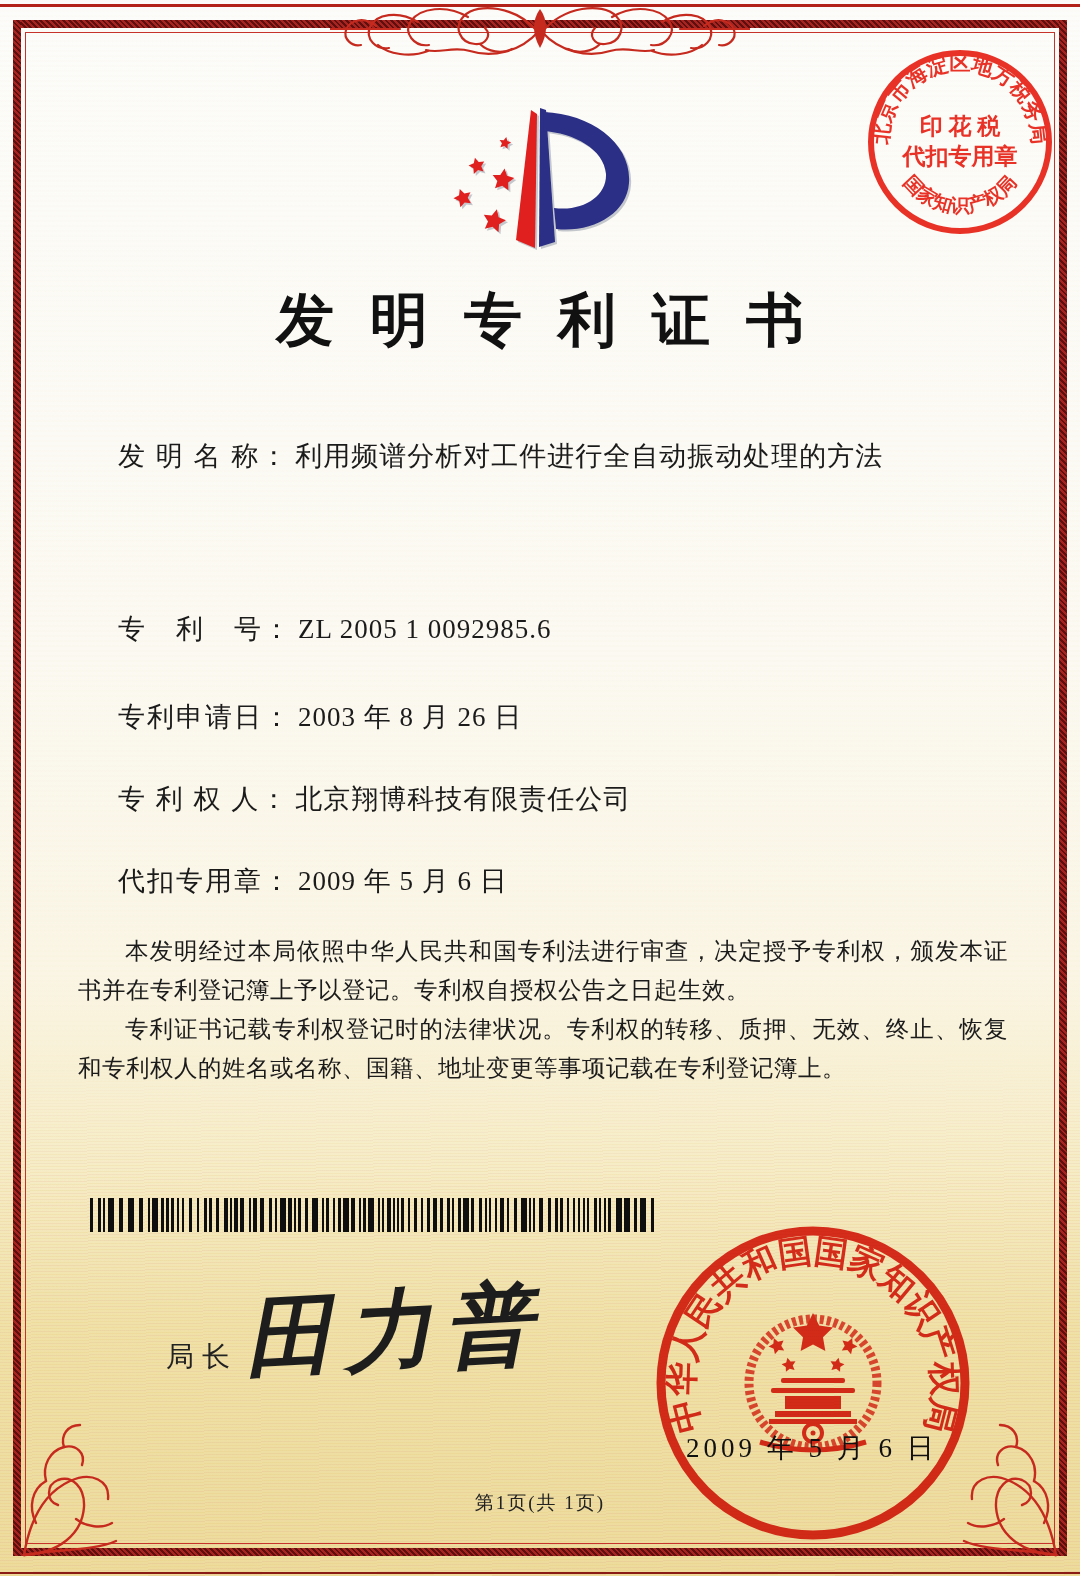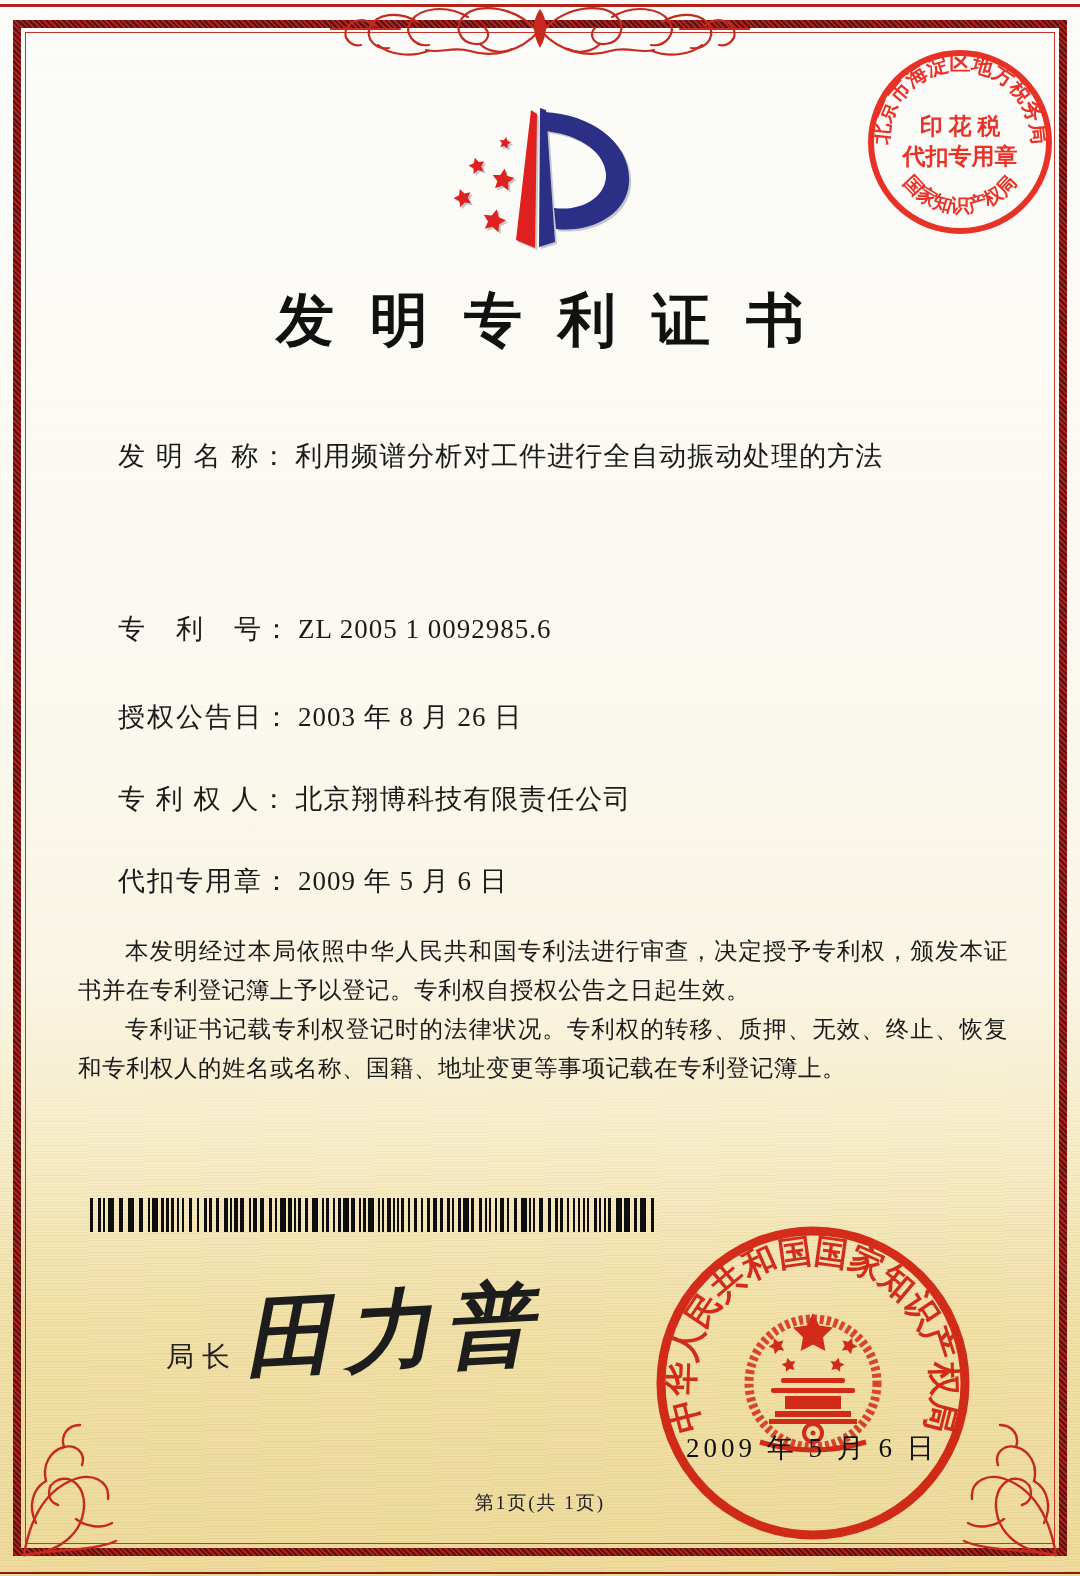--- a/index.html
+++ b/index.html
@@ -171,21 +171,21 @@
 
   <div class="title">发明专利证书</div>
 
   <div class="field f0">
     <span class="lab">发 明 名 称：</span><span class="val">利用频谱分析对工件进行全自动振动处理的方法</span>
   </div>
   <div class="field f2">
     <span class="lab">专　利　号：</span><span class="val">ZL 2005 1 0092985.6</span>
   </div>
   <div class="field f3">
-    <span class="lab">授权公告日：</span><span class="val">2003 年 8 月 26 日</span>
+    <span class="lab">专利申请日：</span><span class="val">2003 年 8 月 26 日</span>
   </div>
   <div class="field f4">
     <span class="lab">专 利 权 人：</span><span class="val">北京翔博科技有限责任公司</span>
   </div>
   <div class="field f5">
     <span class="lab">代扣专用章：</span><span class="val">2009 年 5 月 6 日</span>
   </div>
 
   <div class="body-text">
     <p>本发明经过本局依照中华人民共和国专利法进行审查，决定授予专利权，颁发本证书并在专利登记簿上予以登记。专利权自授权公告之日起生效。</p>

